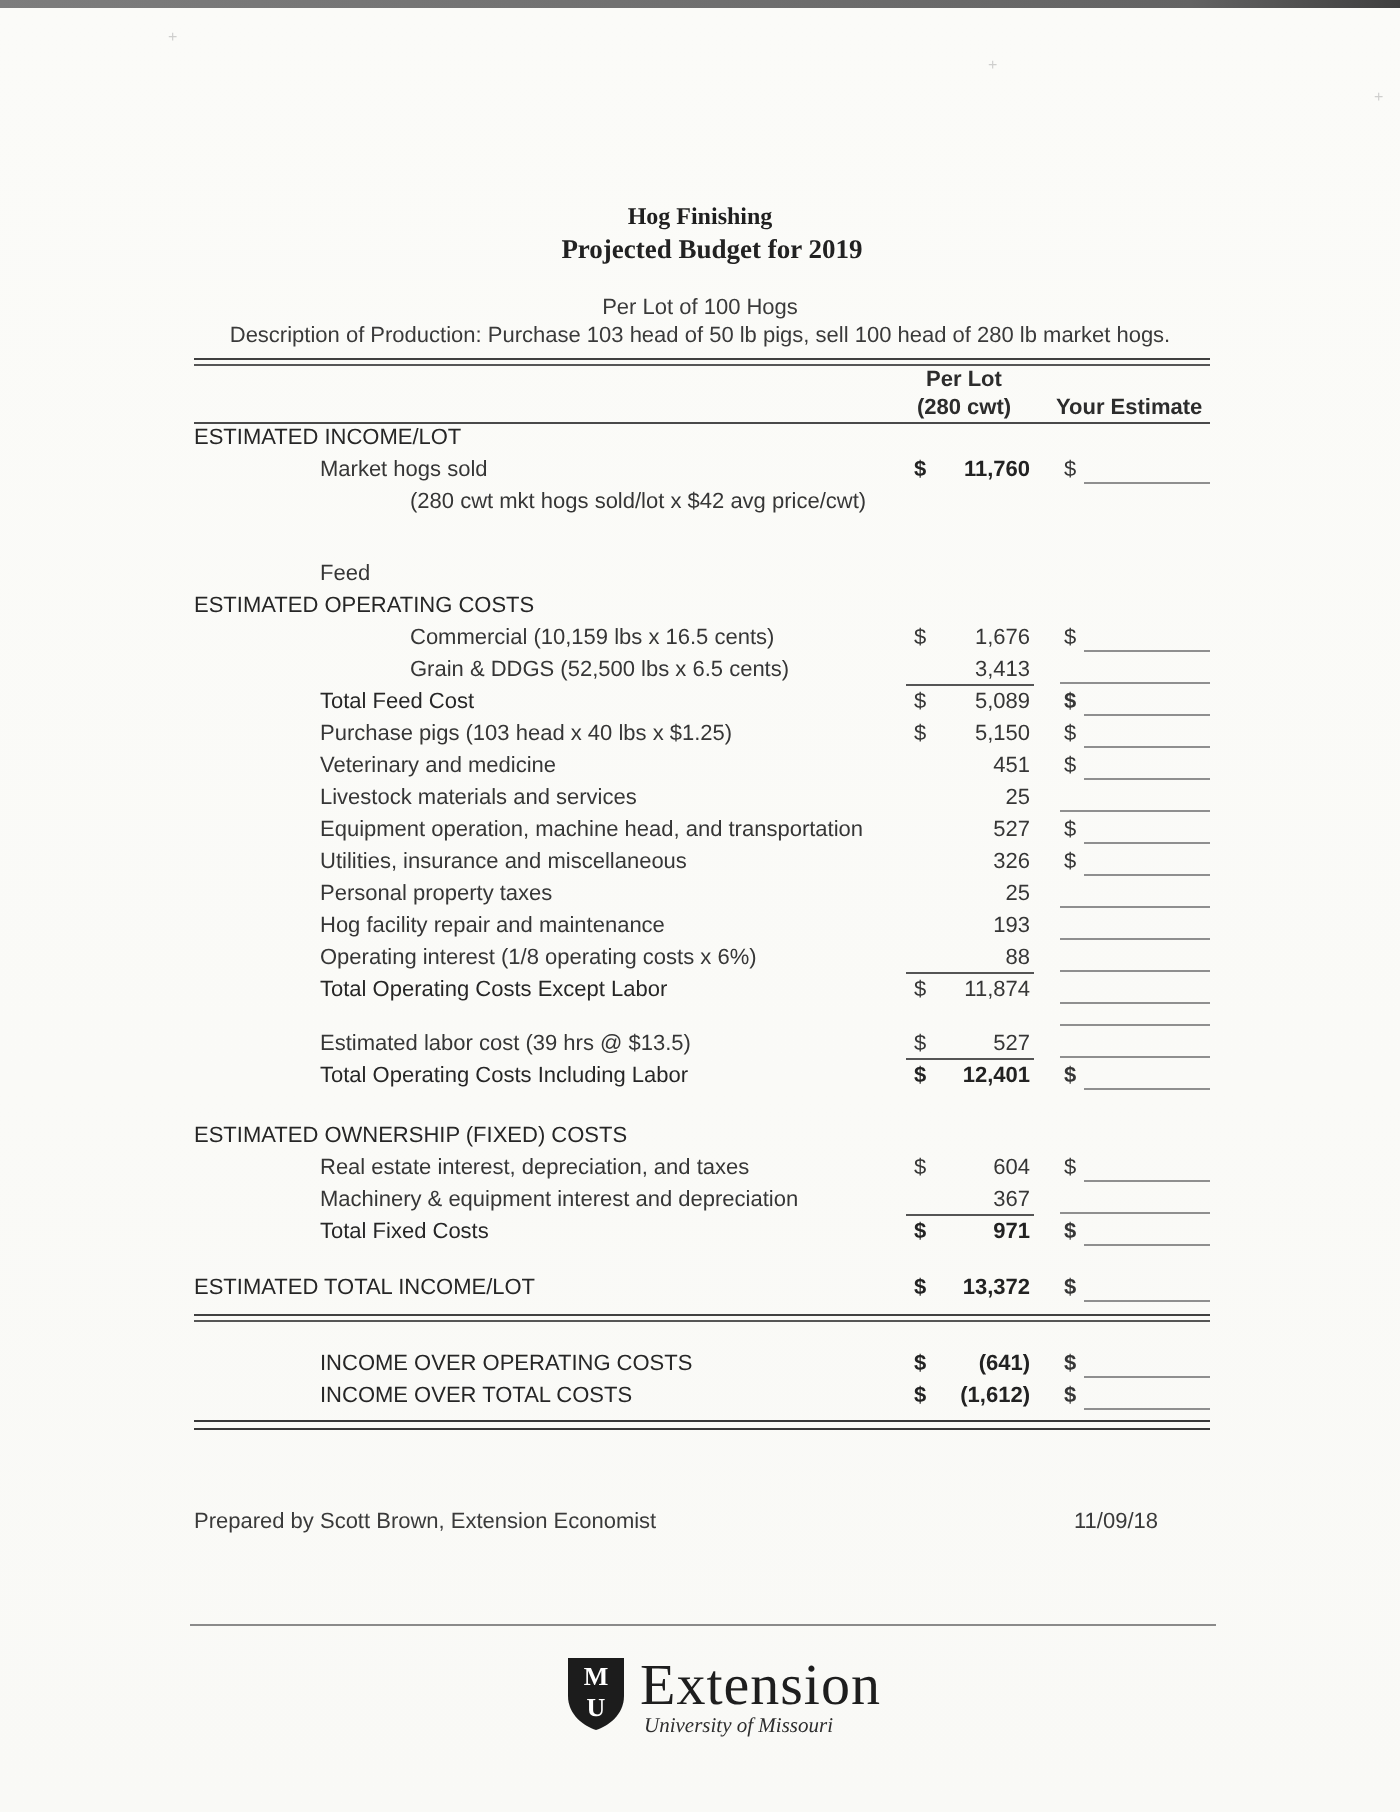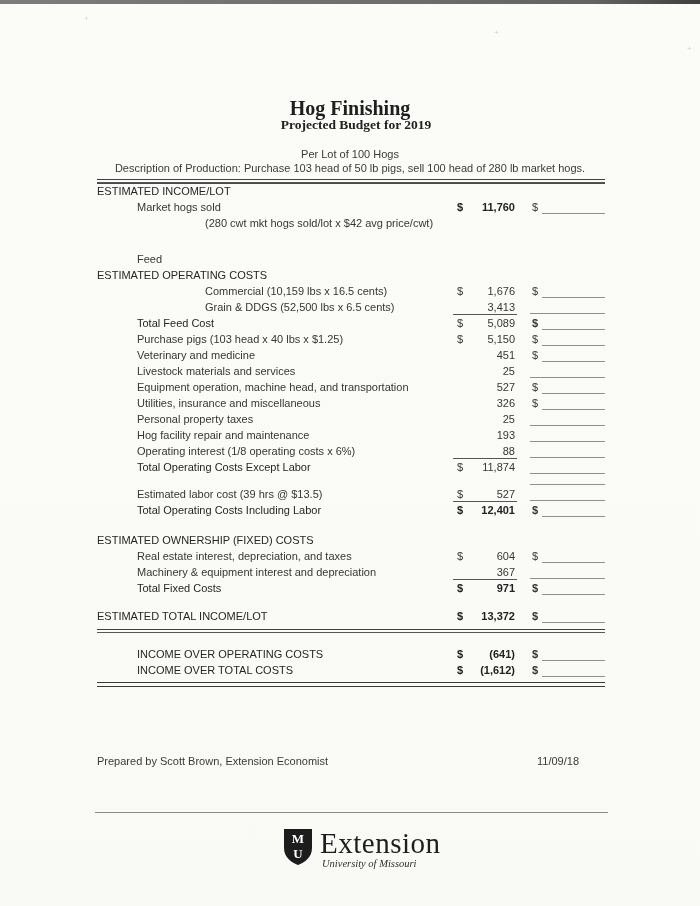--- a/index.html
+++ b/index.html
@@ -8,37 +8,37 @@
     position:relative;width:700px;height:906px;overflow:hidden;
     background:linear-gradient(180deg,#fbfbf8 0%,#fafaf7 60%,#f9f9f6 100%);
     font-family:"Liberation Sans","DejaVu Sans",sans-serif;color:#333;
   }
   
   .scan-band{position:absolute;top:0;left:0;right:0;height:4px;
     background:linear-gradient(90deg,#7d7d7d 0%,#6e6e6e 55%,#636363 85%,#3f3f3f 100%);}
   .artifact{position:absolute;color:#9a9a9a;font-size:8px;opacity:.45;}
   
   .titles{position:absolute;top:99px;left:0;width:700px;text-align:center;}
-  .t1{font-family:"Liberation Serif","DejaVu Serif",serif;font-weight:bold;font-size:20px;line-height:18px;color:#1f1f1f;}
+  .t1{font-family:"Liberation Serif","DejaVu Serif",serif;font-weight:bold;font-size:12px;line-height:18px;color:#1f1f1f;}
   .t2{font-family:"Liberation Serif","DejaVu Serif",serif;font-weight:bold;font-size:13.5px;line-height:16px;color:#222;margin-left:12px;}
   .t3{font-size:11px;line-height:14px;margin-top:14px;color:#3a3a3a;}
   .t4{font-size:11px;line-height:13px;margin-top:1px;color:#3a3a3a;}
   
   .budget{position:absolute;left:97px;top:179px;width:508px;font-size:11px;}
   .hrule{position:relative;}
   .hrule.double{border-top:1.5px solid #404040;border-bottom:1px solid #565656;height:2px;}
   .hrule.double.thick{border-top:1.5px solid #383838;border-bottom:1.5px solid #383838;height:2.5px;}
   .hrule.single{border-top:1px solid #4a4a4a;height:0;}
   .colheads{position:relative;height:28px;}
   .ph{position:absolute;left:352px;width:66px;text-align:center;font-weight:bold;color:#2c2c2c;}
   .ph div{line-height:14px;}
   .eh{position:absolute;left:431px;width:77px;top:14px;line-height:14px;font-weight:bold;color:#2c2c2c;}
   .row{position:relative;height:16px;}
   .row .lbl{position:absolute;top:1px;left:0;white-space:nowrap;color:#363636;}
-  .row .lbl.ind1{left:40px;}
+  .row .lbl.ind1{left:63px;}
   .row .lbl.ind2{left:108px;}
   .row.bold .lbl{font-weight:normal;color:#262626;}
   .row .dz{position:absolute;left:360px;top:1px;color:#363636;}
   .row .amt{position:absolute;left:352px;width:66px;top:1px;text-align:right;color:#363636;}
   .row .dz.ab,.row .amt.ab{font-weight:bold;color:#222;}
   .row .arule{position:absolute;left:356px;width:64px;top:14px;border-bottom:1px solid #555;}
   .row .est{position:absolute;left:433px;width:75px;top:0;height:100%;}
   .row .est .edollar{position:absolute;left:2px;top:1px;color:#363636;}
   .row .est.dollar .eline{position:absolute;left:12px;right:0;bottom:2px;border-bottom:1px solid #8f8f8f;}
   .row .est.line .eline{position:absolute;left:0;right:0;bottom:2px;border-bottom:1px solid #8f8f8f;}
@@ -64,20 +64,27 @@
 
   <div class="titles">
     <div class="t1">Hog Finishing</div>
     <div class="t2">Projected Budget for 2019</div>
     <div class="t3">Per Lot of 100 Hogs</div>
     <div class="t4">Description of Production: Purchase 103 head of 50 lb pigs, sell 100 head of 280 lb market hogs.</div>
   </div>
 
   <div class="budget">
     <div class="hrule double"></div>
+    <div class="colheads">
+      <div class="ph">
+        <div>Per Lot</div>
+        <div>(280 cwt)</div>
+      </div>
+      <div class="eh">Your Estimate</div>
+    </div>
     <div class="hrule single"></div>
     <div id="rows">
         <div class="row bold">
           <span class="lbl">ESTIMATED INCOME/LOT</span>
         </div>
         <div class="row">
           <span class="lbl ind1">Market hogs sold</span>
           <span class="dz ab">$</span>
           <span class="amt ab">11,760</span>
           <span class="est dollar">

